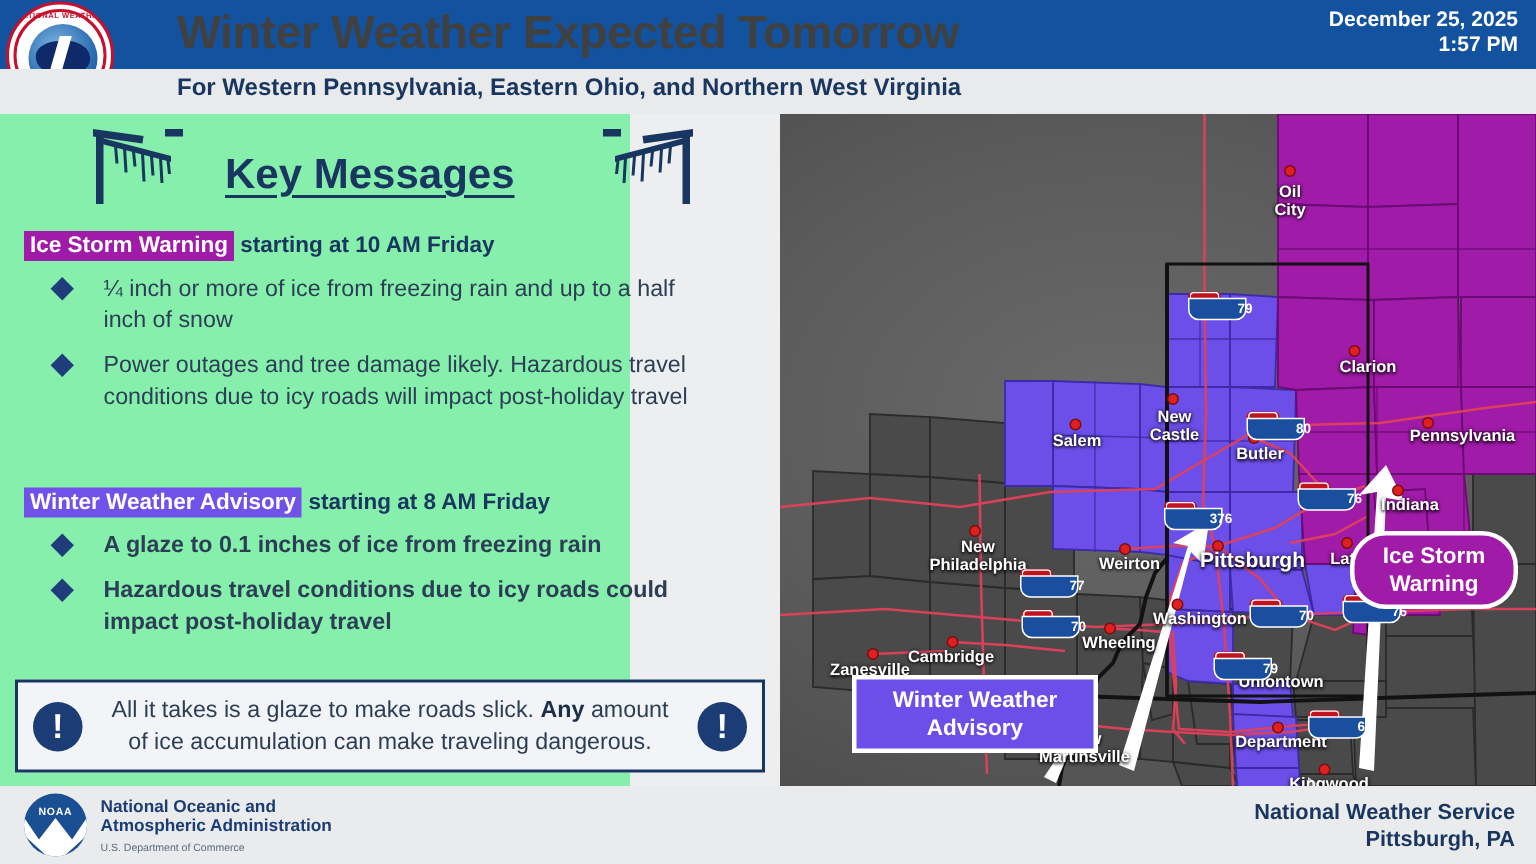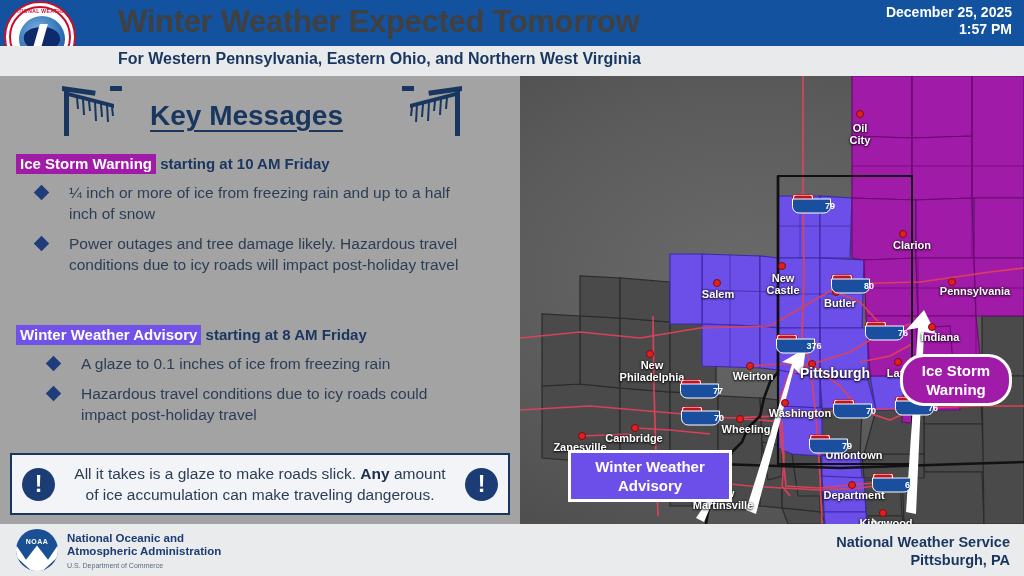--- a/index.html
+++ b/index.html
@@ -73,22 +73,22 @@
   }
   .nws-logo .txt-top { top:5px; }
   .nws-logo .txt-bot { bottom:4px; }
   .nws-logo .stars {
     position:absolute; bottom:9px; left:0; width:100%; text-align:center;
     font-size:6px; color:#C8102E; letter-spacing:3px;
   }
 
   
   .left-panel {
-    position:absolute; left:0; top:76px; width:520px; height:448px;
-    background:#a3a3a3;
+    position:absolute; left:0; top:76px; width:420px; height:448px;
+    background:#86efac;
   }
   .km-title {
     position:absolute; left:150px; top:24px;
     font-size:28px; font-weight:bold; color:#18365F;
     text-decoration:underline; text-underline-offset:5px;
     white-space:nowrap;
   }
   .icicle { position:absolute; }
   .icicle.left  { left:62px;  top:8px;  }
   .icicle.right { left:400px; top:8px;  }
@@ -304,21 +304,21 @@
     <div class="bullet-row">
       <span class="diamond"></span>
       <span class="bullet-text">Power outages and tree damage likely. Hazardous travel conditions due to icy roads will impact post-holiday travel</span>
     </div>
   </div>
 
   <div class="section-head" style="left:16px; top:250px;">
     <span class="hl hl-advisory">Winter Weather Advisory</span><span> starting at 8 AM Friday</span>
   </div>
 
-  <div class="bullets" style="left:48px; top:277px; width:470px;">
+  <div class="bullets" style="left:36px; top:277px; width:470px;font-weight:bold;">
     <div class="bullet-row">
       <span class="diamond"></span>
       <span class="bullet-text">A glaze to 0.1 inches of ice from freezing rain</span>
     </div>
     <div class="bullet-row">
       <span class="diamond"></span>
       <span class="bullet-text">Hazardous travel conditions due to icy roads could impact post-holiday travel</span>
     </div>
   </div>
 

